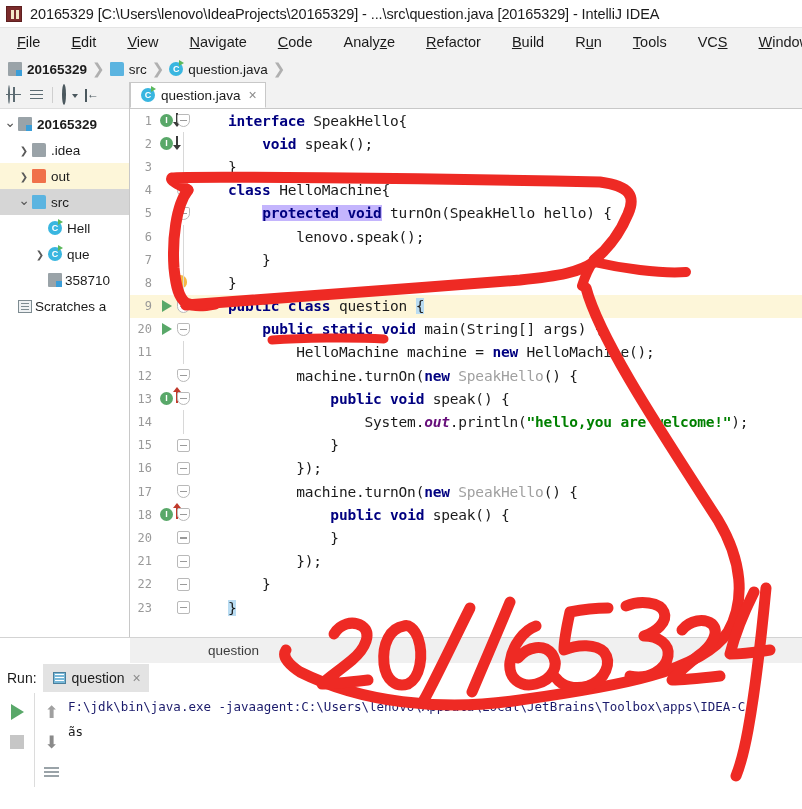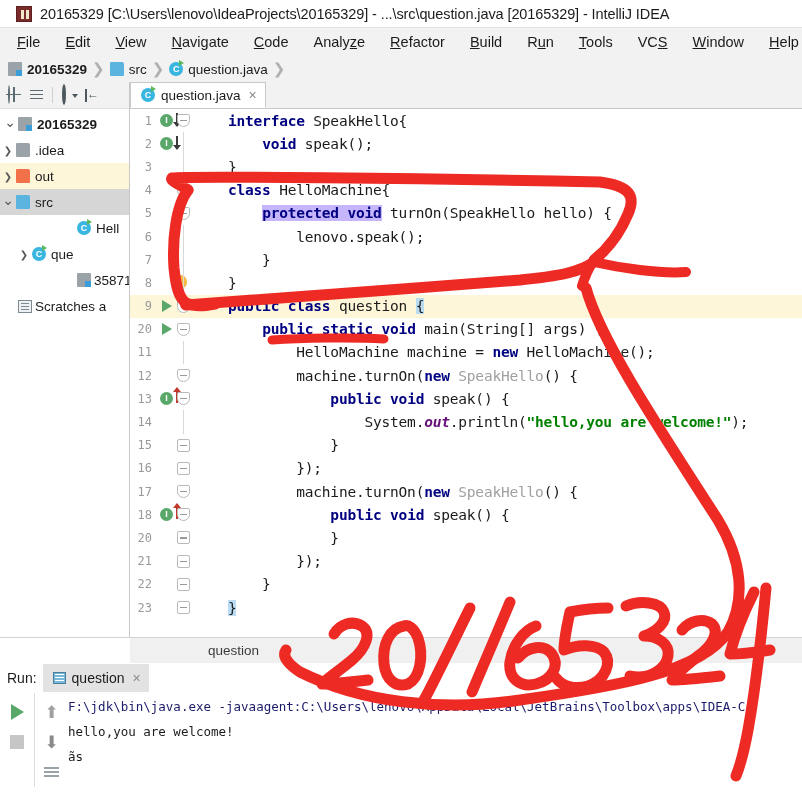--- a/index.html
+++ b/index.html
@@ -3,30 +3,30 @@
 <meta charset="utf-8">
 <style>
   * { box-sizing: border-box; margin:0; padding:0; }
   html,body { width:802px; height:809px; overflow:hidden; background:#f2f2f2;
               font-family:"Liberation Sans", sans-serif; }
 
   #app { position:relative; width:802px; height:809px; background:#f0f0f0; }
 
   
   .titlebar { height:28px; background:#ffffff; display:flex; align-items:center;
-              padding-left:16px; border-bottom:1px solid #e4e4e4; }
+              padding-left:6px; border-bottom:1px solid #e4e4e4; }
   .winicon { width:16px; height:16px; margin-right:8px; flex:0 0 auto;
              background:#7a2b2b; border:1px solid #5e1f1f; position:relative; }
   .winicon:after { content:""; position:absolute; left:4px; top:3px; width:3px; height:9px;
                    background:#f3e8c8; box-shadow:5px 0 0 #f3e8c8; }
   .titletext { font-size:14.5px; color:#1b1b1b; white-space:nowrap; letter-spacing:-0.1px; }
 
   
   .menubar { height:28px; background:#f2f2f2; display:flex; align-items:center;
-             padding-left:8px; gap:7px; }
+             padding-left:8px; gap:13px; }
   .menuitem { font-size:14.5px; color:#1b1b1b; padding:2px 9px; white-space:nowrap; cursor:default; }
   .menuitem u { text-decoration:underline; }
 
   
   .breadcrumb { height:26px; background:#f2f2f2; display:flex; align-items:center;
                 padding-left:8px; gap:3px; }
   .crumb { display:flex; align-items:center; gap:5px; font-size:13.5px; color:#1b1b1b; }
   .crumb.bold { font-weight:bold; }
   .crumbsep { color:#b0b0b0; font-size:15px; padding:0 2px; }
 
@@ -66,21 +66,21 @@
 
   .tree { padding-top:2px; font-size:13.5px; color:#1b1b1b; }
   .row { height:26px; display:flex; align-items:center; white-space:nowrap; overflow:hidden; }
   .row.sel { background:#d6d6d6; }
   .row.hl  { background:#fdf6d9; }
   .arrow { width:16px; flex:0 0 16px; text-align:center; color:#5a5a5a; font-size:11px; }
   .arrow.open:before { content:"⌄"; font-size:14px; position:relative; top:-2px; }
   .arrow.closed:before { content:"❯"; font-size:10px; }
   .rowlabel { margin-left:5px; }
   .rowlabel.bold { font-weight:bold; }
-  .ind0 { padding-left:2px; } .ind1 { } .ind2 { padding-left:32px;margin-left:29px; }
+  .ind0 { padding-left:2px; } .ind1 { padding-left:16px; } .ind2 { padding-left:32px; }
   .ico-lib { width:14px; height:13px; background:
       linear-gradient(90deg,#6a8f9e 0 2px, transparent 2px 3.5px,
                       #4f8f6a 3.5px 5.5px, transparent 5.5px 7px,
                       #7aa6b5 7px 9px, transparent 9px 10.5px,
                       #4f8f6a 10.5px 12.5px); }
   .ico-scr { width:14px; height:13px; background:#eef1f3; border:1.4px solid #7d8b91; position:relative; }
   .ico-scr:after { content:""; position:absolute; left:2px; top:2px; width:8px; height:1.3px; background:#7d8b91;
                    box-shadow:0 3px 0 #7d8b91, 0 6px 0 #7d8b91; }
 
   
@@ -525,21 +525,20 @@
           </div>
         <div class="sbtn">
             <span class="i-down">⬇</span>
           </div>
         <div class="sbtn">
             <span class="i-wrap"></span>
           </div>
       </div>
       <div class="console">
         <div class="cline path">F:\jdk\bin\java.exe -javaagent:C:\Users\lenovo\AppData\Local\JetBrains\Toolbox\apps\IDEA-C</div>
-        <div class="cline">hello,you are welcome!</div>
         <div class="cline">ãs</div>
       </div>
     </div>
   </div>
 
   <div class="annot">
     <svg width="802" height="809" viewBox="0 0 802 809">
       <g fill="none" stroke="#ee2a24" stroke-linecap="round" stroke-linejoin="round">
 
         <path d="M188 190 C175 182,170 180,172 178 C185 176,420 178,600 182

